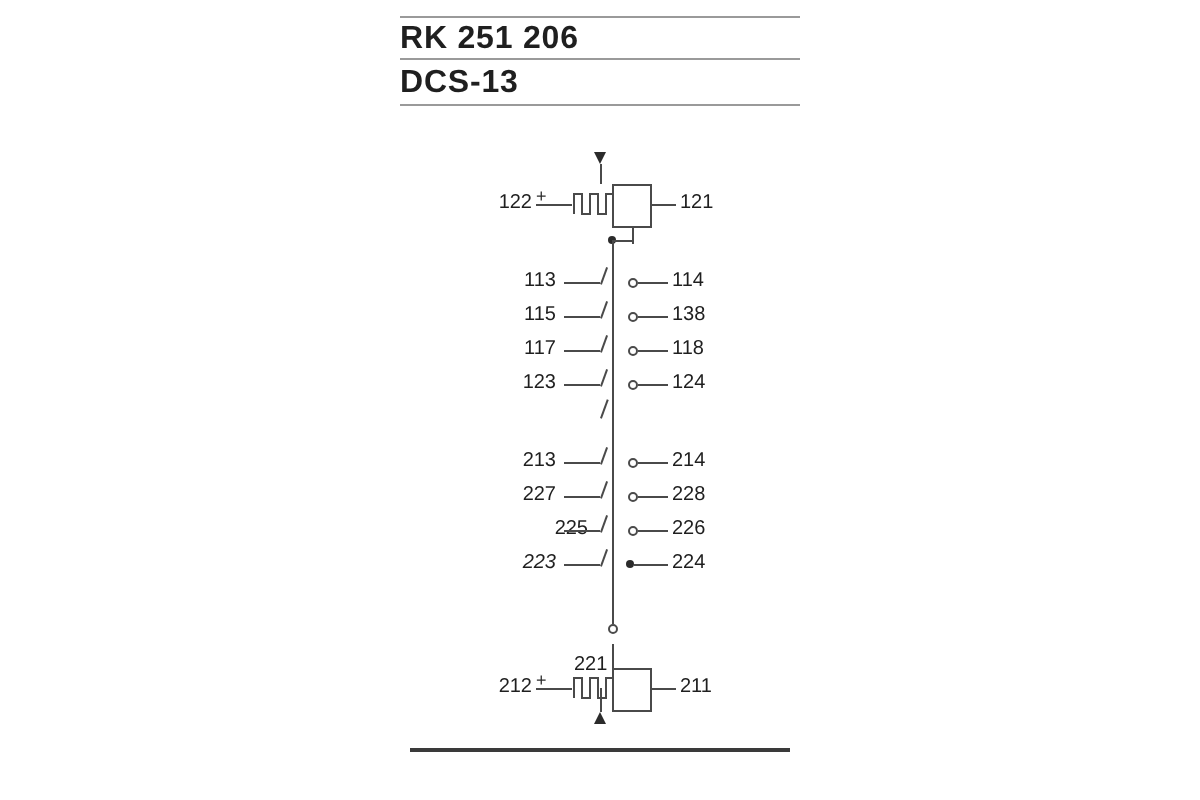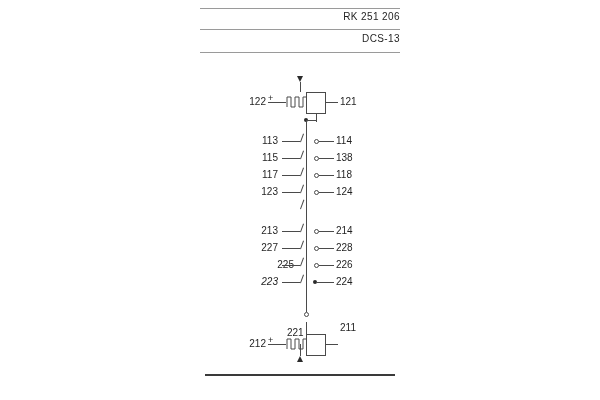--- a/index.html
+++ b/index.html
@@ -17,24 +17,25 @@
   .sheet {
     position: relative;
     width: 600px;
     height: 400px;
   }
   
   .hdr {
     position: absolute;
     left: 200px;
     width: 200px;
-    text-align: right;
-    font-size: 10px;
+    text-align: left;
+    font-size: 16px;
     letter-spacing: 0.4px;
     color: #1f1f1f;
+    font-weight: bold;
   }
   .hdr-rule {
     position: absolute;
     left: 200px;
     width: 200px;
     height: 0;
     border-top: 1px solid #9a9a9a;
   }
   #hdr-top-rule  { top: 8px;  }
   #hdr-title     { top: 11px; }
@@ -232,20 +233,20 @@
     <svg width="22" height="16" viewBox="0 0 22 16">
       <polyline points="1,13 1,3 5,3 5,13 9,13 9,3 13,3 13,13 17,13 17,3 21,3" fill="none" stroke="#4a4a4a" stroke-width="1"></polyline>
     </svg>
   </div>
 
   <div class="hline" style="left:268px; top:344px; width:18px;"></div>
   <div class="plus" style="left:268px; top:336px;">+</div>
   <div class="lbl r" style="left:236px; top:338px; width:30px;">212</div>
 
   <div class="hline" style="left:326px; top:344px; width:12px;"></div>
-  <div class="lbl" style="left:340px; top:322px;">211</div>
+  <div class="lbl" style="left:340px; top:338px;">211</div>
 
   <div class="arrow-up" style="left:296.5px; top:356px;"></div>
   <div class="vline" style="left:300px; top:344px; height:12px;"></div>
 
   <div class="footer-rule"></div>
 
 </div>
 
 </body></html>

